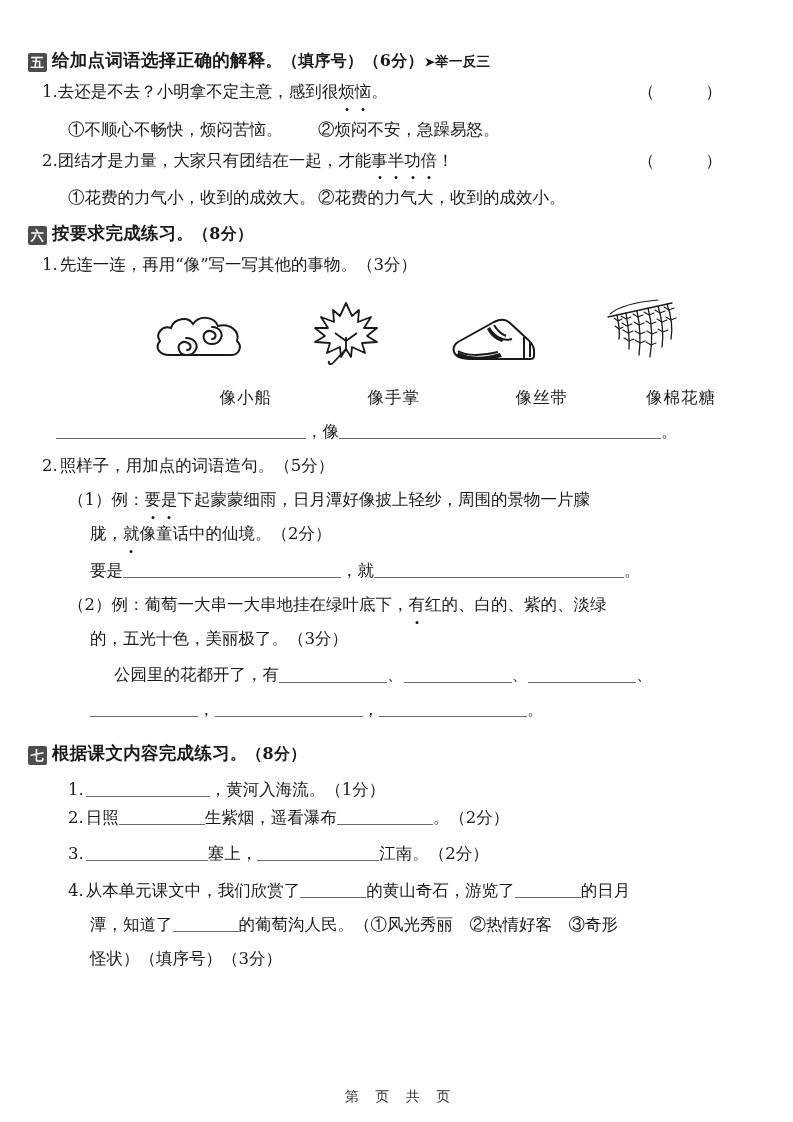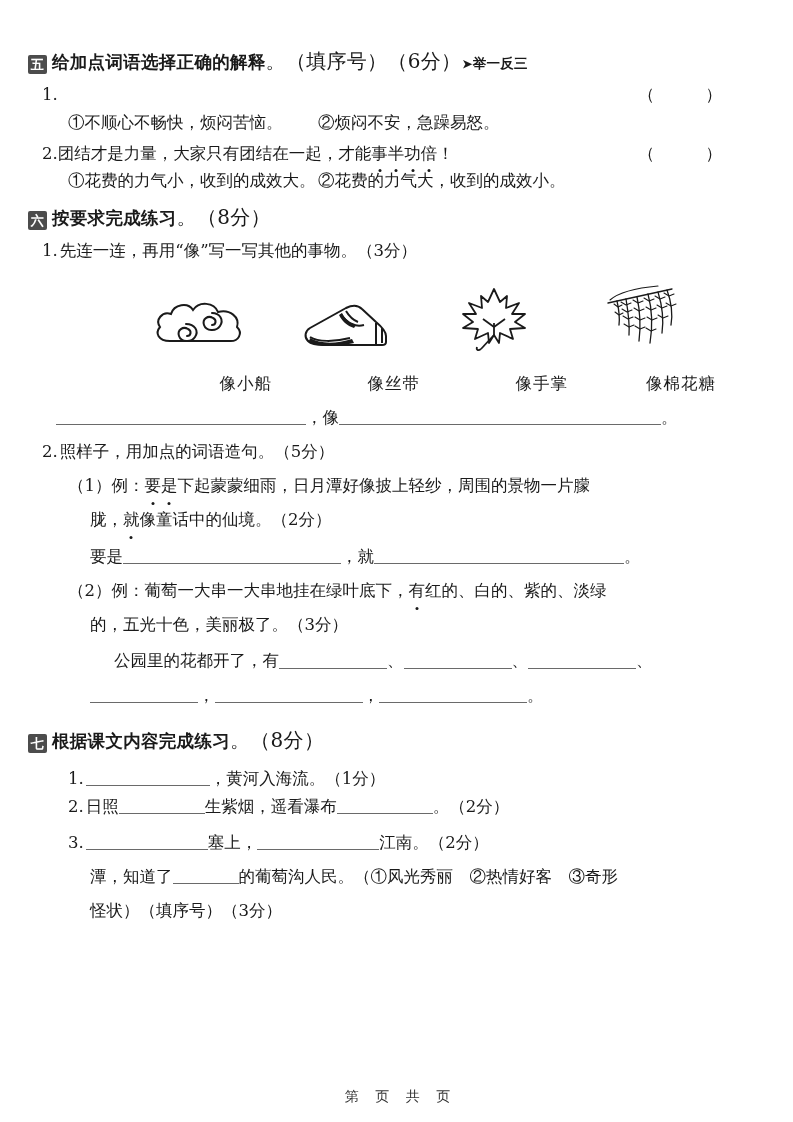--- a/index.html
+++ b/index.html
@@ -52,22 +52,22 @@
     font-weight: bold;
     border-radius: 2px;
     margin-right: 5px;
     flex: 0 0 auto;
     position: relative;
     top: 1px;
     font-family: "DejaVu Sans", "Liberation Sans", sans-serif;
   }
   .sec-title { font-weight: bold; }
   .sec-meta {
-    font-weight: normal;
-    font-size: 20px;
+    font-weight: bold;
+    font-size: 16px;
   }
   .sec-tip {
     font-weight: bold;
     font-size: 13.5px;
     margin-left: 1px;
   }
   .tip-arrow { font-size: 12px; }
 
   
   .q {
@@ -83,21 +83,21 @@
   .row-flex {
     display: flex;
     align-items: baseline;
   }
   .spacer { flex: 1 1 auto; }
   .brackets { letter-spacing: 6px; white-space: nowrap; }
   .opts {
     display: flex;
     padding-left: 40px;
     font-size: 16.5px;
-    margin-top: 3px;
+    margin-top: 13px;
     white-space: nowrap;
   }
   .opt-a { width: 250px; flex: 0 0 auto; }
 
   
   .dotted {
     position: relative;
     display: inline-block;
   }
   .dotted::after {
@@ -171,20 +171,21 @@
 
   <div class="section-head">
     <span class="sec-badge">五</span>
     <span class="sec-title">给加点词语选择正确的解释</span>
     <span class="sec-meta">。（填序号）（6分）</span>
     <span class="sec-tip"><span class="tip-arrow">➤</span><span>举一反三</span></span>
   </div>
 
   <div class="q row-flex">
     <span>1.</span>
+    <span><span>去还是不去？小明拿不定主意，感到很</span><span class="dotted-wrap"><span class="dotted">烦</span><span class="dotted">恼</span></span><span>。</span></span>
     <span class="spacer"></span>
     <span class="brackets">（　　）</span>
   </div>
   <div class="opts">
     <span class="opt-a">①不顺心不畅快，烦闷苦恼。</span>
     <span>②烦闷不安，急躁易怒。</span>
   </div>
 
   <div class="q row-flex">
     <span>2.</span>
@@ -218,20 +219,39 @@
             <path d="M20 46 C8 46 5 38 10 32 C5 25 12 16 21 19 C24 9 38 7 43 15
                      C49 6 64 7 68 17 C80 14 90 22 87 32 C93 38 89 47 79 46 Z"></path>
             <path d="M62 18 C70 18 74 25 70 31 C66 37 56 36 54 30 C52 24 58 20 63 23
                      C67 25 66 30 62 30"></path>
             <path d="M36 29 C45 29 49 36 45 42 C41 48 31 47 29 41 C27 35 33 31 38 34
                      C42 36 41 41 37 41"></path>
           </g>
         </svg>
       </div>
       <div class="pic-label">像小船</div>
+    </div>
+
+    <div class="pic-cell">
+      <div class="pic-box">
+        <svg width="78" height="74" viewBox="0 0 78 74">
+          <g fill="none" stroke="#1a1a1a" stroke-width="1.8" stroke-linejoin="round">
+            <path d="M39 6 L45 19 L52 13 L51 25 L64 20 L57 31 L70 31 L60 39
+                     L70 45 L55 46 L58 56 L45 50 L44 60 L39 52 L34 60 L33 50
+                     L20 56 L23 46 L8 45 L18 39 L8 31 L21 31 L14 20 L27 25
+                     L26 13 L33 19 Z" fill="#ffffff"></path>
+            <path d="M39 52 L39 40"></path>
+            <path d="M39 44 L28 36"></path>
+            <path d="M39 44 L50 36"></path>
+            <path d="M39 52 L26 66"></path>
+            <path d="M26 66 C23 68 21 67 22 64"></path>
+          </g>
+        </svg>
+      </div>
+      <div class="pic-label">像手掌</div>
     </div>
 
     <div class="pic-cell">
       <div class="pic-box">
         <svg width="104" height="62" viewBox="0 0 104 62">
           <g fill="none" stroke="#1a1a1a" stroke-width="2" stroke-linejoin="round">
             <path d="M14 46 C10 42 11 36 16 33 L52 13 C58 10 64 10 68 14 L82 27
                      C88 32 92 36 92 41 L92 47 C92 49 90 50 88 50 L30 50
                      C22 50 17 49 14 46 Z" fill="#ffffff"></path>
             <path d="M16 42 C24 47 40 47 56 43"></path>
@@ -239,39 +259,20 @@
             <path d="M52 16 C55 21 59 25 64 27"></path>
             <path d="M82 28 L82 49"></path>
             <path d="M88 33 L88 48"></path>
             <path d="M14 46 L30 50"></path>
           </g>
           <path d="M16 43 C26 49 42 49 58 44 L60 48 C42 52 26 52 15 47 Z" fill="#1a1a1a"></path>
           <path d="M48 18 C51 24 56 28 62 30 L60 33 C53 31 48 26 45 20 Z" fill="#1a1a1a"></path>
         </svg>
       </div>
       <div class="pic-label">像丝带</div>
-    </div>
-
-    <div class="pic-cell">
-      <div class="pic-box">
-        <svg width="78" height="74" viewBox="0 0 78 74">
-          <g fill="none" stroke="#1a1a1a" stroke-width="1.8" stroke-linejoin="round">
-            <path d="M39 6 L45 19 L52 13 L51 25 L64 20 L57 31 L70 31 L60 39
-                     L70 45 L55 46 L58 56 L45 50 L44 60 L39 52 L34 60 L33 50
-                     L20 56 L23 46 L8 45 L18 39 L8 31 L21 31 L14 20 L27 25
-                     L26 13 L33 19 Z" fill="#ffffff"></path>
-            <path d="M39 52 L39 40"></path>
-            <path d="M39 44 L28 36"></path>
-            <path d="M39 44 L50 36"></path>
-            <path d="M39 52 L26 66"></path>
-            <path d="M26 66 C23 68 21 67 22 64"></path>
-          </g>
-        </svg>
-      </div>
-      <div class="pic-label">像手掌</div>
     </div>
 
     <div class="pic-cell">
       <div class="pic-box">
         <svg width="92" height="74" viewBox="0 0 92 74">
           <g fill="none" stroke="#1a1a1a" stroke-width="1.3" stroke-linecap="round">
             <path d="M12 20 L76 6"></path>
             <path d="M30 16 C32 28 34 40 33 52"></path>
             <path d="M41 14 C44 28 45 42 43 58"></path>
             <path d="M52 11 C56 26 57 42 54 60"></path>
@@ -353,20 +354,23 @@
   </div>
 
   <div class="q q-indent" style="margin-top:1px;">
     <span class="q-num">2.</span><span>日照</span><span class="blank" style="width:86px;"></span><span>生紫烟，遥看瀑布</span><span class="blank" style="width:96px;"></span><span>。（2分）</span>
   </div>
 
   <div class="q q-indent" style="margin-top:10px;">
     <span class="q-num">3.</span><span class="blank" style="width:122px;"></span><span>塞上，</span><span class="blank" style="width:122px;"></span><span>江南。（2分）</span>
   </div>
 
+  <div class="q q-indent" style="margin-top:10px;">
+    <span class="q-num">4.</span><span>从本单元课文中，我们欣赏了</span><span class="blank" style="width:66px;"></span><span>的黄山奇石，游览了</span><span class="blank" style="width:66px;"></span><span>的日月</span>
+  </div>
   <div class="q q-indent2">
     <span>潭，知道了</span><span class="blank" style="width:66px;"></span><span>的葡萄沟人民。（①风光秀丽　②热情好客　③奇形</span>
   </div>
   <div class="q q-indent2">
     <span>怪状）（填序号）（3分）</span>
   </div>
 
 </div>
 
 <div class="footer">第 页 共 页</div>

